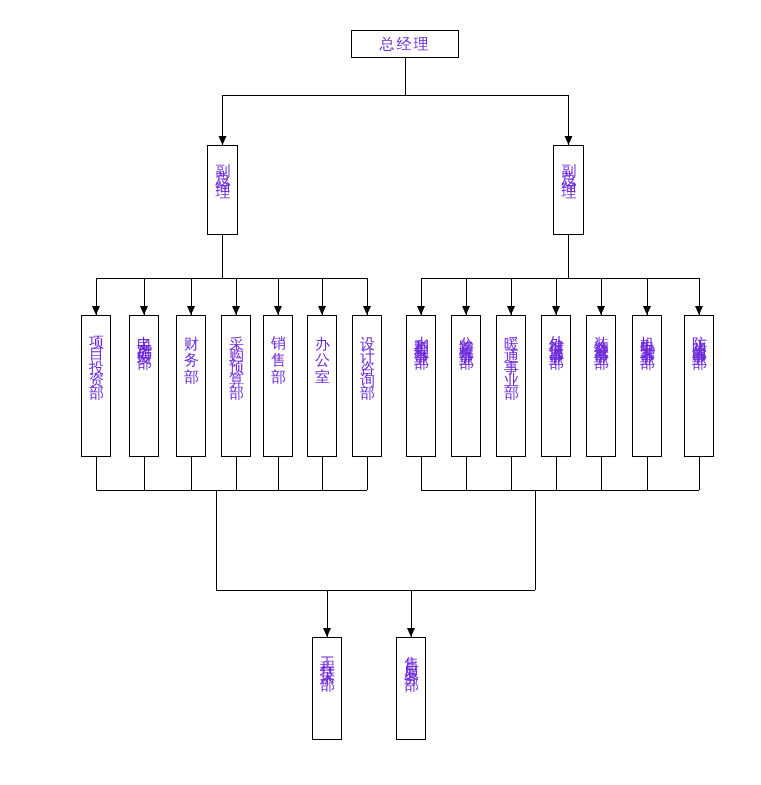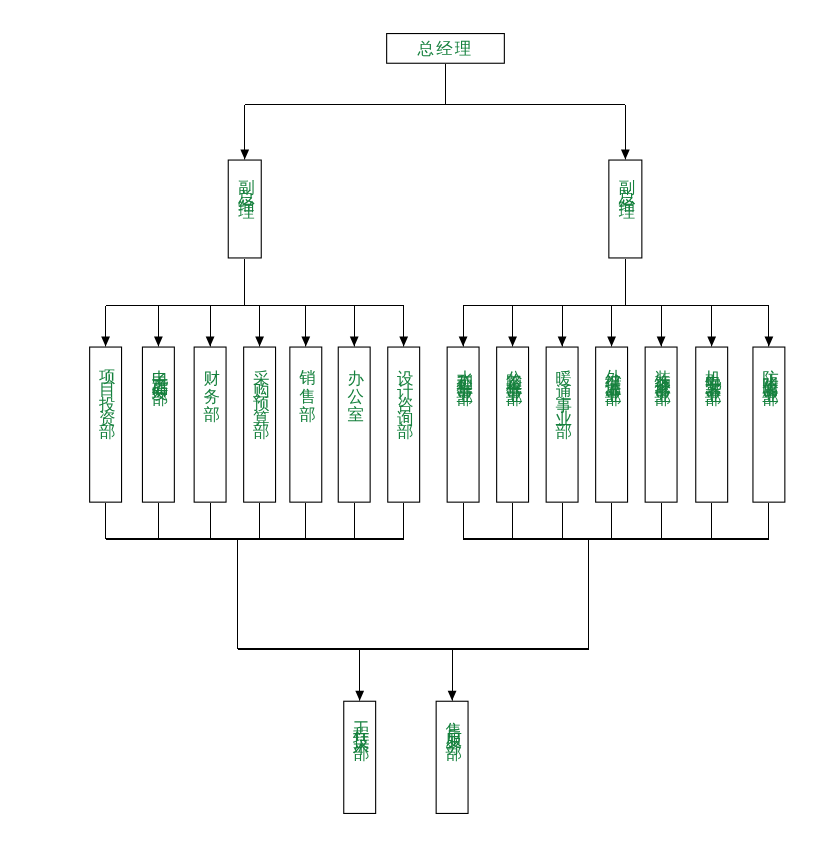--- a/index.html
+++ b/index.html
@@ -22,21 +22,21 @@
     pointer-events: none;
   }
   .node {
     position: absolute;
     box-sizing: border-box;
     border: 1px solid #000000;
     background: #ffffff;
     display: flex;
     justify-content: center;
     align-items: flex-start;
-    color: #15803d;
+    color: #6d28d9;
   }
   .node.h {
     align-items: center;
   }
   .htext {
     font-size: 15px;
     letter-spacing: 2px;
     white-space: nowrap;
   }
   .vtext {

